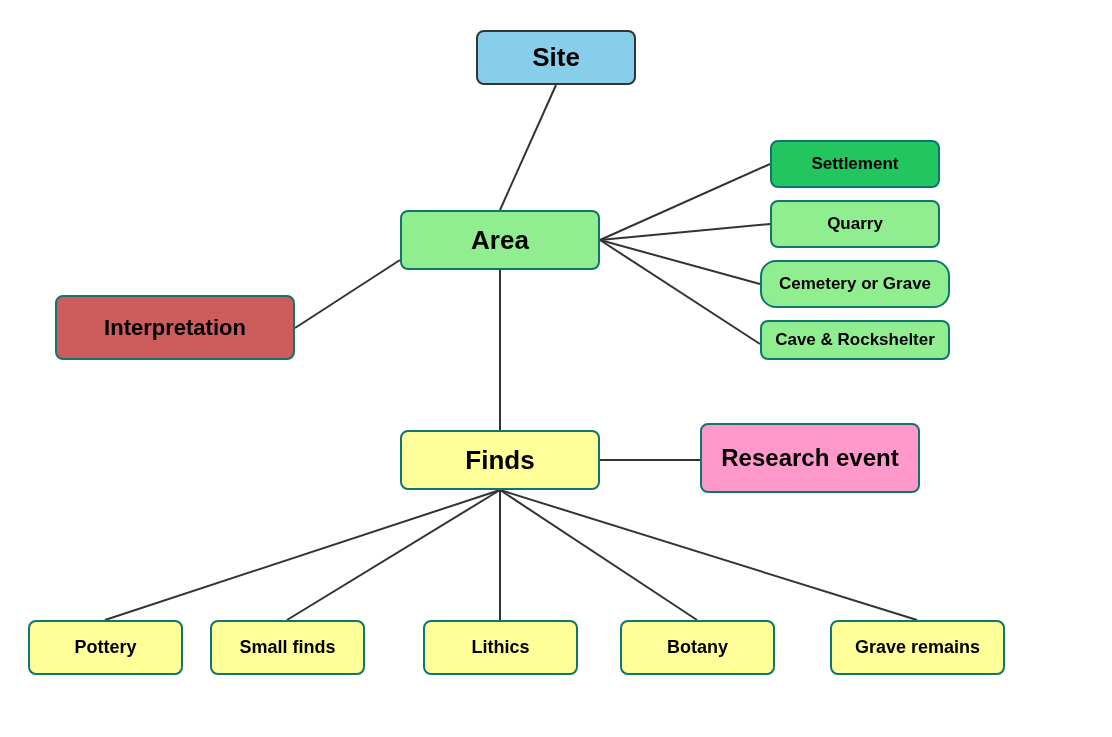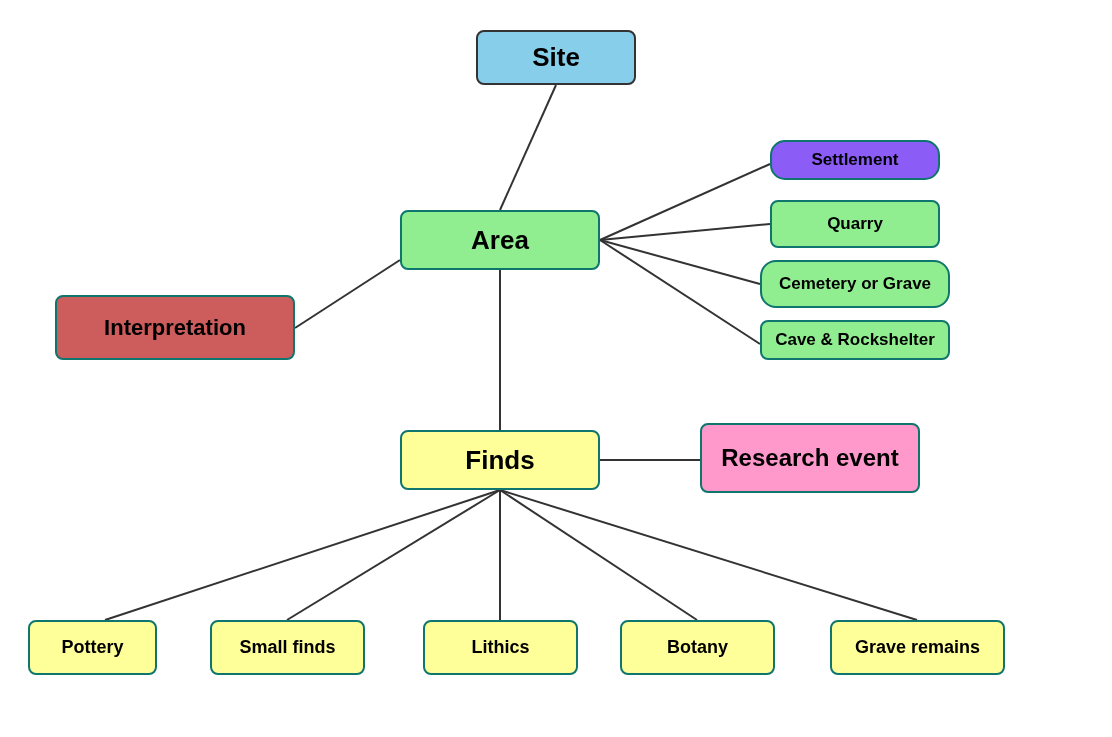--- a/index.html
+++ b/index.html
@@ -48,27 +48,26 @@
     .node-area {
       background: #90EE90;
       width: 200px;
       height: 60px;
       top: 210px;
       left: 400px;
       font-size: 26px;
     }
     
     .node-settlement {
-      background: #8b5cf6;
+      background: #22c55e;
       width: 170px;
-      height: 40px;
+      height: 48px;
       top: 140px;
       left: 770px;
       font-size: 17px;
-      border-radius: 15px;
     }
     .node-quarry {
       background: #90EE90;
       width: 170px;
       height: 48px;
       top: 200px;
       left: 770px;
       font-size: 17px;
     }
     .node-cemetery {
@@ -112,21 +111,21 @@
       background: #FF99CC;
       width: 220px;
       height: 70px;
       top: 423px;
       left: 700px;
       font-size: 24px;
     }
     
     .node-pottery {
       background: #FFFF99;
-      width: 129px;
+      width: 155px;
       height: 55px;
       top: 620px;
       left: 28px;
       font-size: 18px;
     }
     .node-smallfinds {
       background: #FFFF99;
       width: 155px;
       height: 55px;
       top: 620px;

